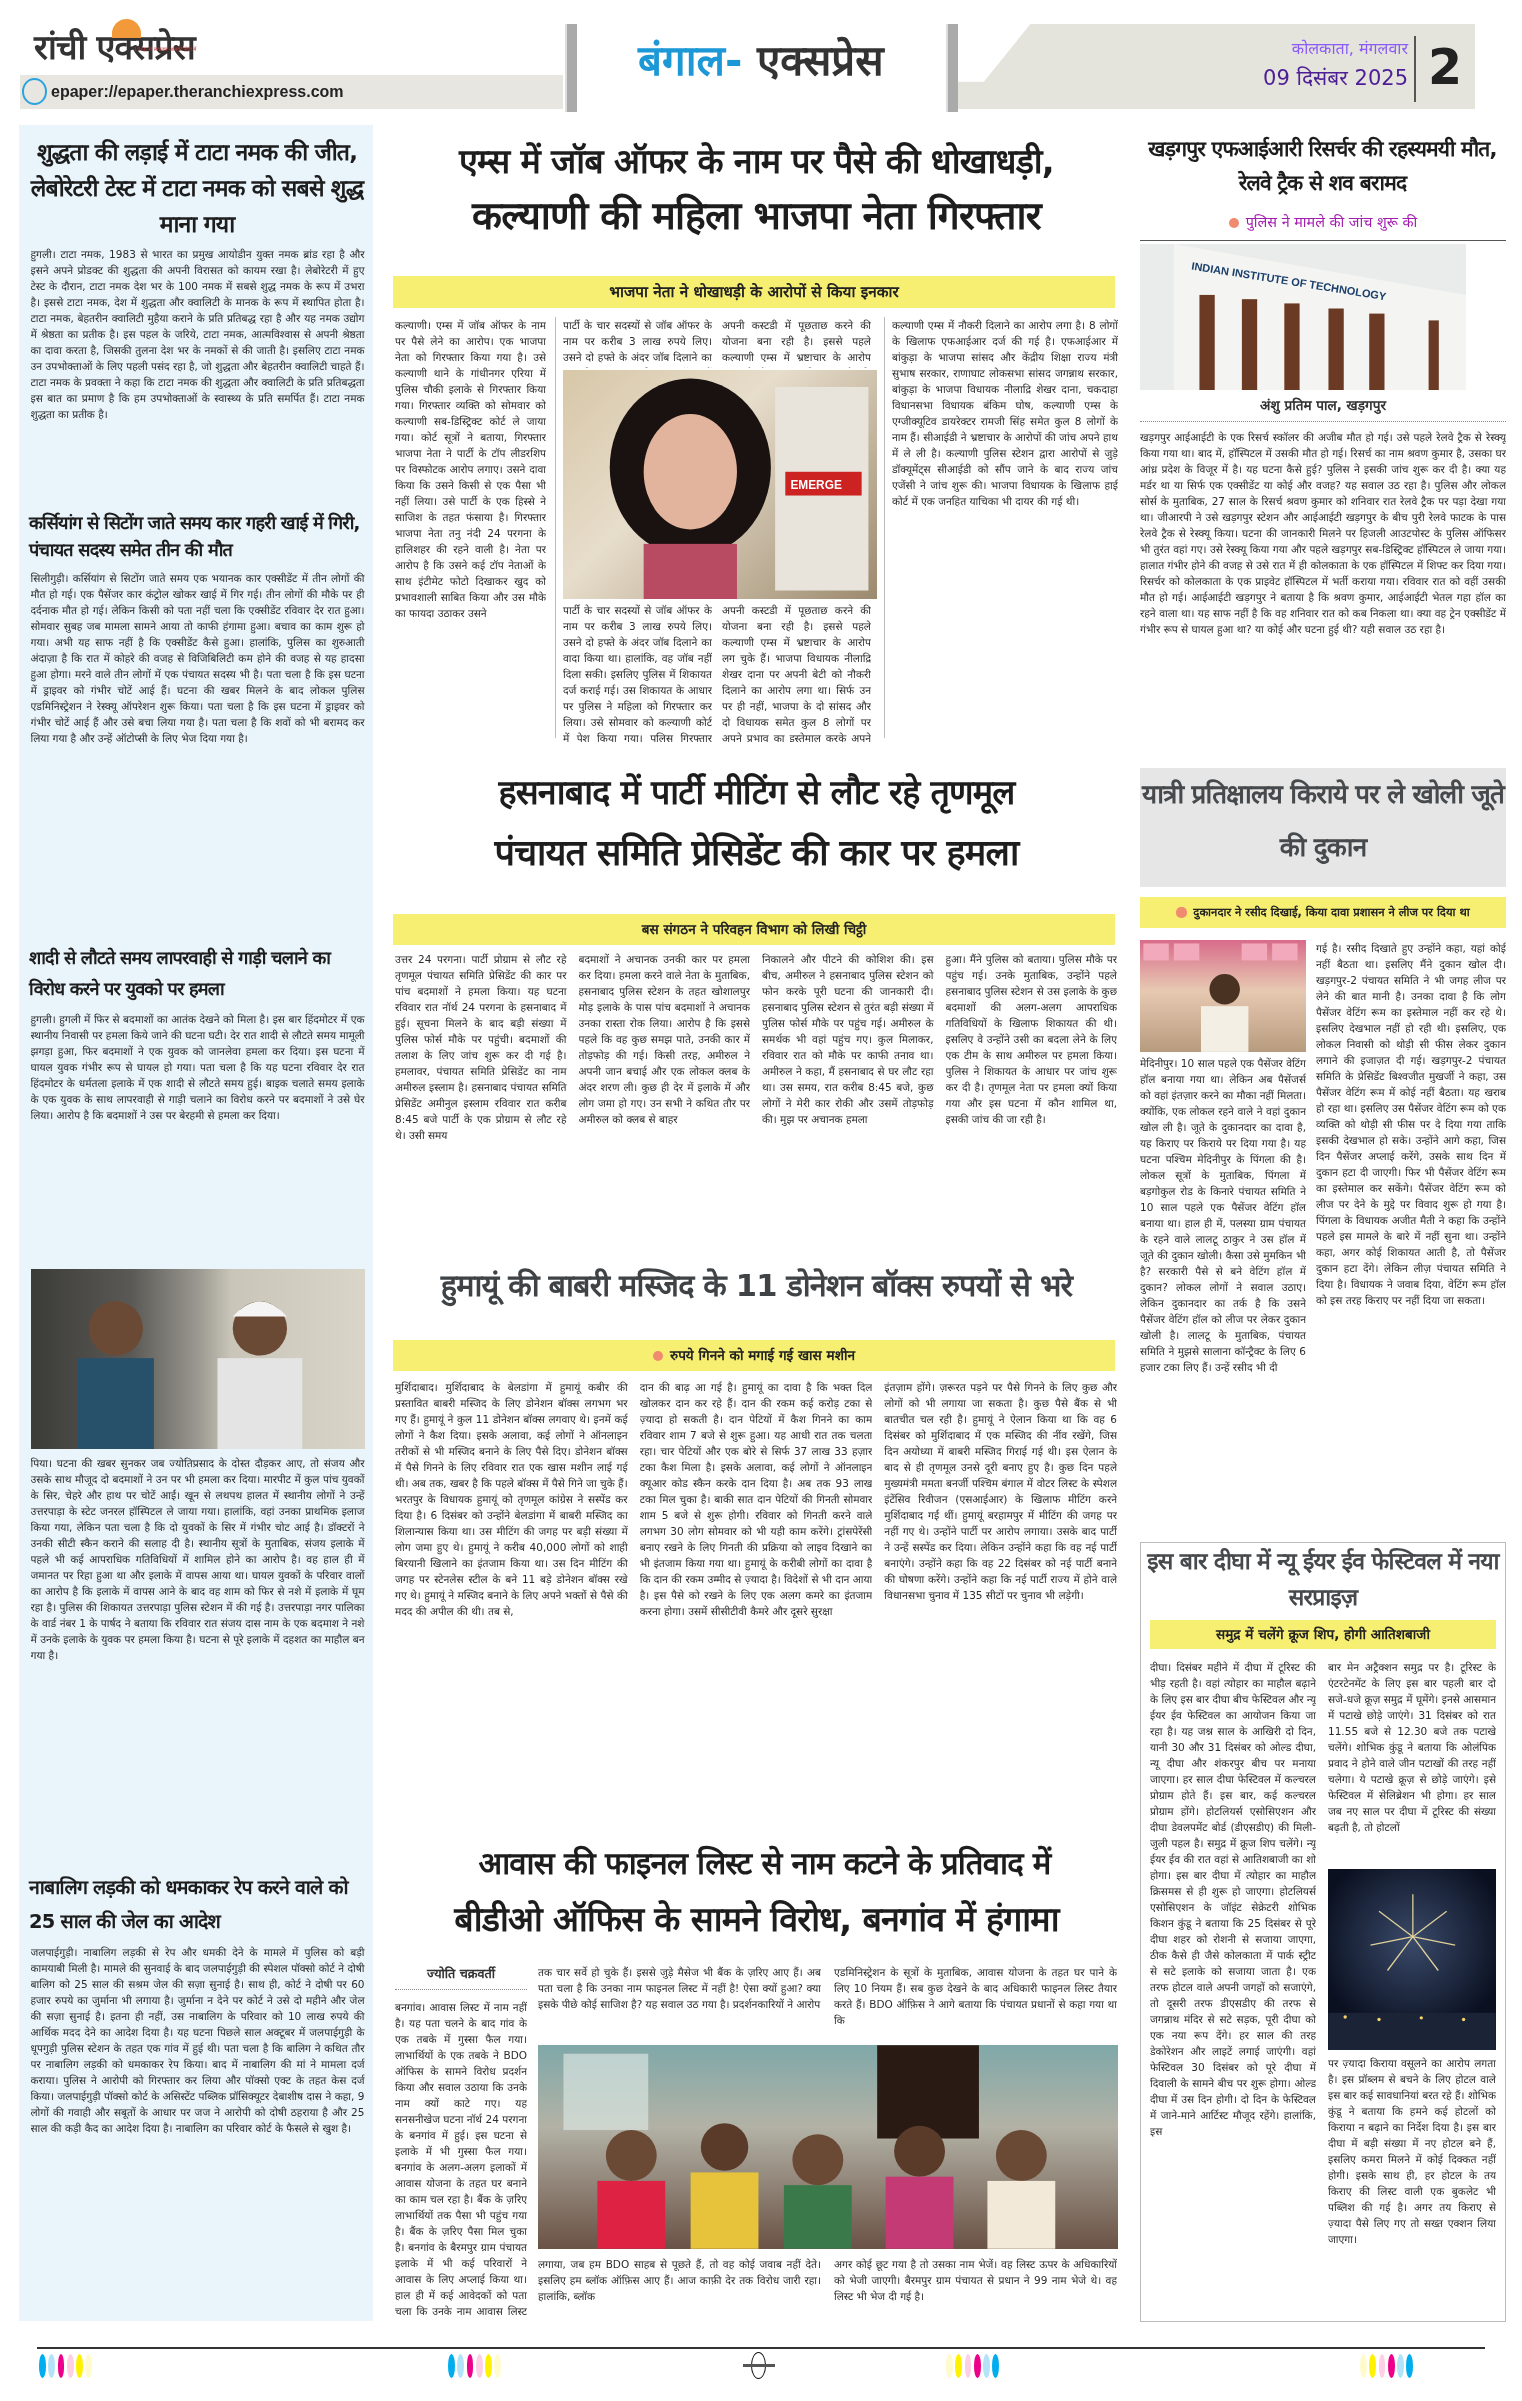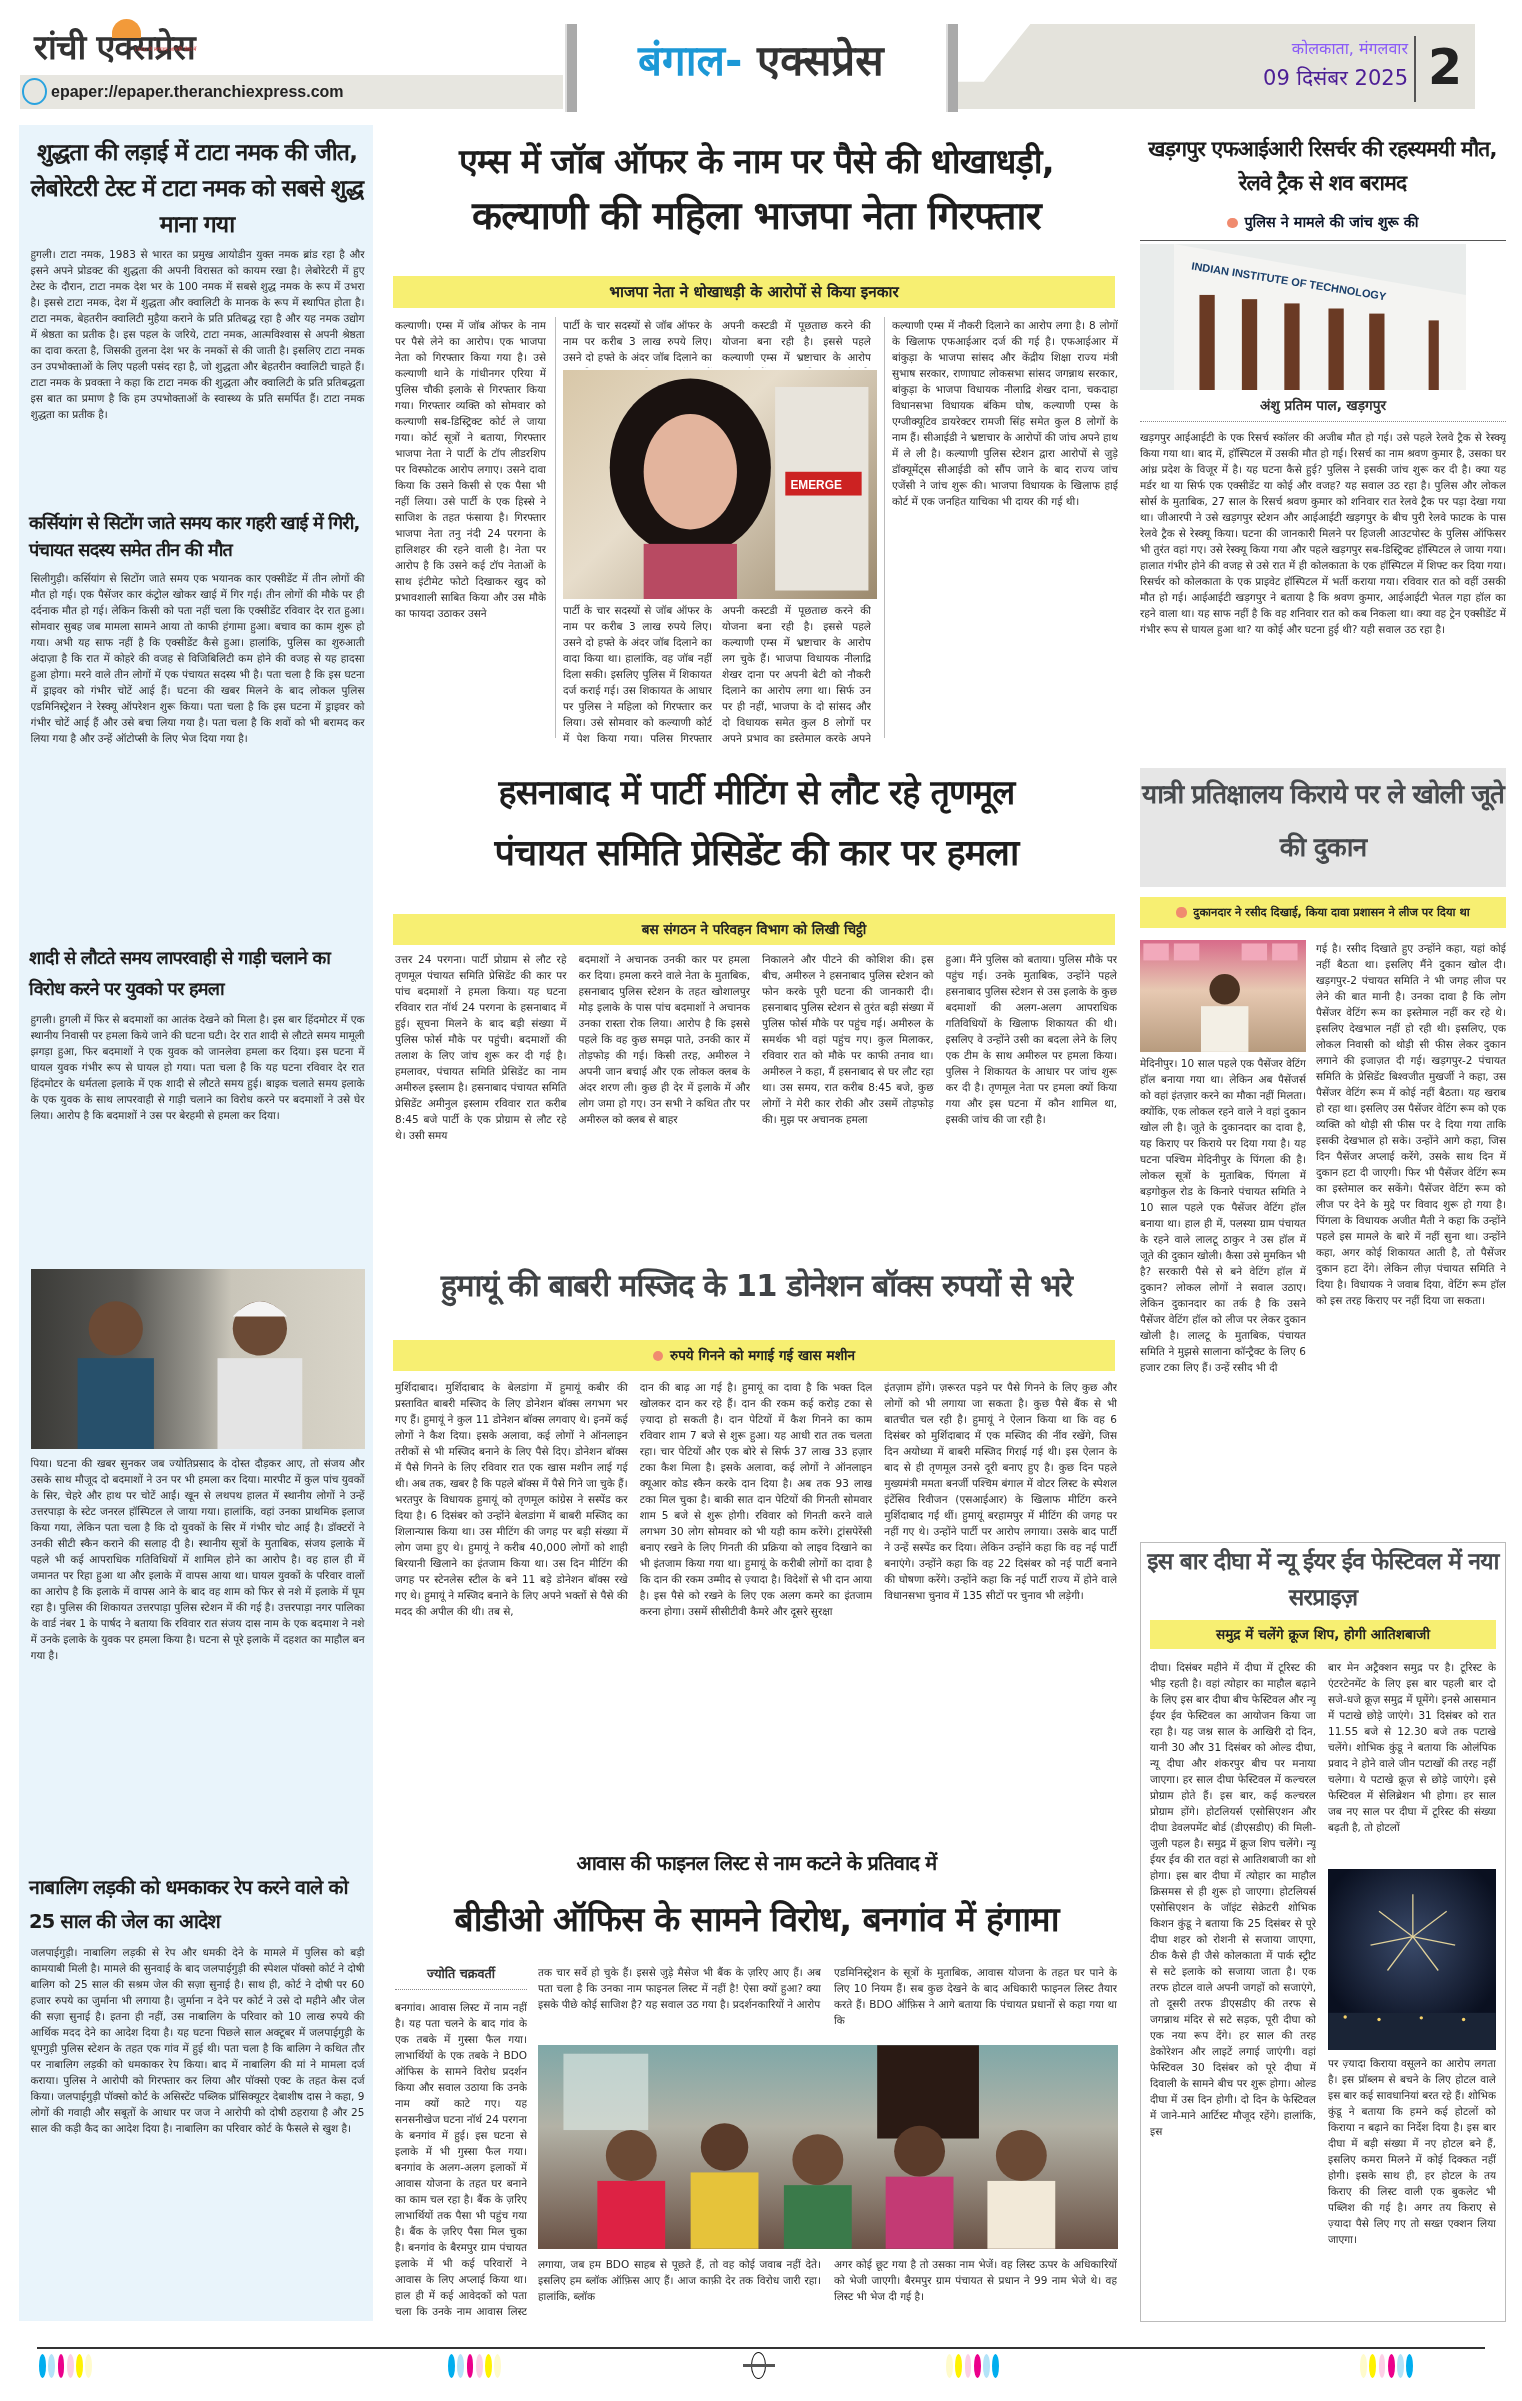--- a/index.html
+++ b/index.html
@@ -112,21 +112,21 @@
 </div>
 
 <div class="abs hl" style="left:392px;top:1260px;width:729px;font-size:30.5px;line-height:51px;color:#404346">हुमायूं की बाबरी मस्जिद के 11 डोनेशन बॉक्स रुपयों से भरे</div>
 <div class="abs sub" style="left:393px;top:1340px;width:722px;height:30.5px;line-height:30.5px;font-size:13.6px"><span class="dot"></span><span>रुपये गिनने को मगाई गई खास मशीन</span></div>
 <div class="abs cols3" style="left:395px;top:1379px;width:722px;height:441px">
   <div class="body" style="flex:1;height:441px">मुर्शिदाबाद। मुर्शिदाबाद के बेलडांगा में हुमायूं कबीर की प्रस्तावित बाबरी मस्जिद के लिए डोनेशन बॉक्स लगभग भर गए हैं। हुमायूं ने कुल 11 डोनेशन बॉक्स लगवाए थे। इनमें कई लोगों ने कैश दिया। इसके अलावा, कई लोगों ने ऑनलाइन तरीकों से भी मस्जिद बनाने के लिए पैसे दिए। डोनेशन बॉक्स में पैसे गिनने के लिए रविवार रात एक खास मशीन लाई गई थी। अब तक, खबर है कि पहले बॉक्स में पैसे गिने जा चुके हैं। भरतपुर के विधायक हुमायूं को तृणमूल कांग्रेस ने सस्पेंड कर दिया है। 6 दिसंबर को उन्होंने बेलडांगा में बाबरी मस्जिद का शिलान्यास किया था। उस मीटिंग की जगह पर बड़ी संख्या में लोग जमा हुए थे। हुमायूं ने करीब 40,000 लोगों को शाही बिरयानी खिलाने का इंतजाम किया था। उस दिन मीटिंग की जगह पर स्टेनलेस स्टील के बने 11 बड़े डोनेशन बॉक्स रखे गए थे। हुमायूं ने मस्जिद बनाने के लिए अपने भक्तों से पैसे की मदद की अपील की थी। तब से,</div>
   <div class="body" style="flex:1;height:441px">दान की बाढ़ आ गई है। हुमायूं का दावा है कि भक्त दिल खोलकर दान कर रहे हैं। दान की रकम कई करोड़ टका से ज़्यादा हो सकती है। दान पेटियों में कैश गिनने का काम रविवार शाम 7 बजे से शुरू हुआ। यह आधी रात तक चलता रहा। चार पेटियों और एक बोरे से सिर्फ 37 लाख 33 हज़ार टका कैश मिला है। इसके अलावा, कई लोगों ने ऑनलाइन क्यूआर कोड स्कैन करके दान दिया है। अब तक 93 लाख टका मिल चुका है। बाकी सात दान पेटियों की गिनती सोमवार शाम 5 बजे से शुरू होगी। रविवार को गिनती करने वाले लगभग 30 लोग सोमवार को भी यही काम करेंगे। ट्रांसपेरेंसी बनाए रखने के लिए गिनती की प्रक्रिया को लाइव दिखाने का भी इंतजाम किया गया था। हुमायूं के करीबी लोगों का दावा है कि दान की रकम उम्मीद से ज़्यादा है। विदेशों से भी दान आया है। इस पैसे को रखने के लिए एक अलग कमरे का इंतजाम करना होगा। उसमें सीसीटीवी कैमरे और दूसरे सुरक्षा</div>
   <div class="body" style="flex:1;height:441px">इंतज़ाम होंगे। ज़रूरत पड़ने पर पैसे गिनने के लिए कुछ और लोगों को भी लगाया जा सकता है। कुछ पैसे बैंक से भी बातचीत चल रही है। हुमायूं ने ऐलान किया था कि वह 6 दिसंबर को मुर्शिदाबाद में एक मस्जिद की नींव रखेंगे, जिस दिन अयोध्या में बाबरी मस्जिद गिराई गई थी। इस ऐलान के बाद से ही तृणमूल उनसे दूरी बनाए हुए है। कुछ दिन पहले मुख्यमंत्री ममता बनर्जी पश्चिम बंगाल में वोटर लिस्ट के स्पेशल इंटेंसिव रिवीजन (एसआईआर) के खिलाफ मीटिंग करने मुर्शिदाबाद गईं थीं। हुमायूं बरहामपुर में मीटिंग की जगह पर नहीं गए थे। उन्होंने पार्टी पर आरोप लगाया। उसके बाद पार्टी ने उन्हें सस्पेंड कर दिया। लेकिन उन्होंने कहा कि वह नई पार्टी बनाएंगे। उन्होंने कहा कि वह 22 दिसंबर को नई पार्टी बनाने की घोषणा करेंगे। उन्होंने कहा कि नई पार्टी राज्य में होने वाले विधानसभा चुनाव में 135 सीटों पर चुनाव भी लड़ेगी।</div>
 </div>
 
-<div class="abs hl" style="left:392px;top:1837px;width:729px;font-size:20px;line-height:53px">आवास की फाइनल लिस्ट से नाम कटने के प्रतिवाद में</div>
+<div class="abs hl" style="left:400px;top:1837px;width:729px;font-size:31px;line-height:53px">आवास की फाइनल लिस्ट से नाम कटने के प्रतिवाद में</div>
 <div class="abs hl" style="left:392px;top:1893px;width:729px;font-size:34px;line-height:53px">बीडीओ ऑफिस के सामने विरोध, बनगांव में हंगामा</div>
 <div class="abs byline" style="left:395px;top:1964px;width:132px">ज्योति चक्रवर्ती</div>
 <div class="abs body" style="left:395px;top:1999px;width:132px;height:322px">बनगांव। आवास लिस्ट में नाम नहीं है। यह पता चलने के बाद गांव के एक तबके में गुस्सा फैल गया। लाभार्थियों के एक तबके ने BDO ऑफिस के सामने विरोध प्रदर्शन किया और सवाल उठाया कि उनके नाम क्यों काटे गए। यह सनसनीखेज घटना नॉर्थ 24 परगना के बनगांव में हुई। इस घटना से इलाके में भी गुस्सा फैल गया। बनगांव के अलग-अलग इलाकों में आवास योजना के तहत घर बनाने का काम चल रहा है। बैंक के ज़रिए लाभार्थियों तक पैसा भी पहुंच गया है। बैंक के ज़रिए पैसा मिल चुका है। बनगांव के बैरमपुर ग्राम पंचायत इलाके में भी कई परिवारों ने आवास के लिए अप्लाई किया था। हाल ही में कई आवेदकों को पता चला कि उनके नाम आवास लिस्ट में नहीं हैं। आज, सोमवार दोपहर को गांव के एक तबके ने लोकल BDO ऑफिस के सामने विरोध प्रदर्शन किया। कहा जा रहा है कि उनकी आर्थिक हालत ठीक नहीं है। उनके नाम भी 2018 से आवास योजना की लिस्ट में हैं। अब</div>
 <div class="abs body" style="left:538px;top:1964px;width:283px;height:81px">तक चार सर्वे हो चुके हैं। इससे जुड़े मैसेज भी बैंक के ज़रिए आए हैं। अब पता चला है कि उनका नाम फाइनल लिस्ट में नहीं है! ऐसा क्यों हुआ? क्या इसके पीछे कोई साजिश है? यह सवाल उठ गया है। प्रदर्शनकारियों ने आरोप</div>
 <div class="abs body" style="left:834px;top:1964px;width:283px;height:81px">एडमिनिस्ट्रेशन के सूत्रों के मुताबिक, आवास योजना के तहत घर पाने के लिए 10 नियम हैं। सब कुछ देखने के बाद अधिकारी फाइनल लिस्ट तैयार करते हैं। BDO ऑफ़िस ने आगे बताया कि पंचायत प्रधानों से कहा गया था कि</div>
 <div class="abs photo" style="left:538px;top:2045px;width:580px;height:204px;background:linear-gradient(180deg,#7fa8a8 0%,#b3b2a6 40%,#6a5245 100%)">
   <svg width="580" height="204" viewBox="0 0 684 240">
     <rect x="30" y="10" width="100" height="90" fill="#d8e4e0" opacity=".7"></rect>
     <rect x="400" y="0" width="120" height="110" fill="#2a1a14"></rect>
     <circle cx="110" cy="130" r="30" fill="#6b4a35"></circle>
@@ -138,21 +138,21 @@
     <circle cx="450" cy="125" r="30" fill="#5a3b2a"></circle>
       <rect x="410" y="155" width="80" height="85" fill="#c33a74"></rect>
     <circle cx="570" cy="130" r="30" fill="#6b4a35"></circle>
       <rect x="530" y="160" width="80" height="80" fill="#f2e9d8"></rect>
   </svg>
 </div>
 <div class="abs body" style="left:538px;top:2256px;width:283px;height:66px">लगाया, जब हम BDO साहब से पूछते हैं, तो वह कोई जवाब नहीं देते। इसलिए हम ब्लॉक ऑफ़िस आए हैं। आज काफ़ी देर तक विरोध जारी रहा। हालांकि, ब्लॉक</div>
 <div class="abs body" style="left:834px;top:2256px;width:283px;height:66px">अगर कोई छूट गया है तो उसका नाम भेजें। वह लिस्ट ऊपर के अधिकारियों को भेजी जाएगी। बैरमपुर ग्राम पंचायत से प्रधान ने 99 नाम भेजे थे। वह लिस्ट भी भेज दी गई है।</div>
 
 <div class="abs hl" style="left:1136px;top:132px;width:373px;font-size:21px;line-height:34px">खड़गपुर एफआईआरी रिसर्चर की रहस्यमयी मौत, रेलवे ट्रैक से शव बरामद</div>
-<div class="abs" style="left:1140px;top:212px;width:366px;height:29px;text-align:center;font-size:14.4px;font-weight:bold;color:#0f172a;border-bottom:0.8px solid #555"><span class="dot"></span><span>पुलिस ने मामले की जांच शुरू की</span></div>
+<div class="abs" style="left:1140px;top:212px;width:366px;height:29px;text-align:center;font-size:14.4px;font-weight:normal;color:#a21caf;border-bottom:0.8px solid #555"><span class="dot"></span><span>पुलिस ने मामले की जांच शुरू की</span></div>
 <div class="abs photo" style="left:1140px;top:244px;width:326px;height:146px;background:#e9eceb">
   <svg width="326" height="146" viewBox="0 0 384 172">
     <polygon points="40,0 384,60 384,172 40,172" fill="#f4f4f2"></polygon>
     <g fill="#6a3a24">
         <rect x="70" y="60" width="18" height="112"></rect>
         <rect x="120" y="65" width="18" height="107"></rect>
         <rect x="170" y="70" width="18" height="102"></rect>
         <rect x="222" y="76" width="18" height="96"></rect>
         <rect x="270" y="82" width="18" height="90"></rect>
         <rect x="340" y="90" width="12" height="82"></rect>

